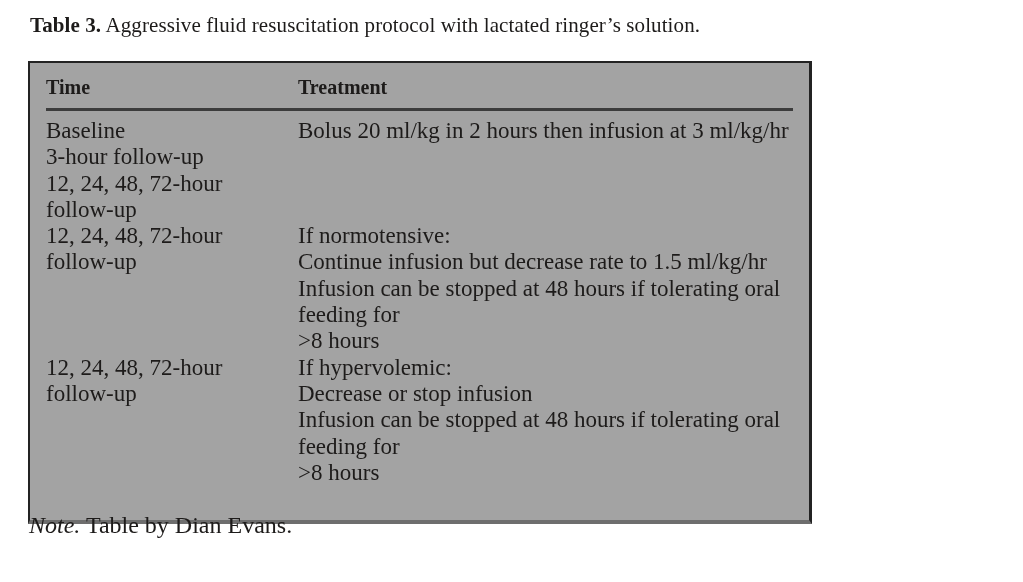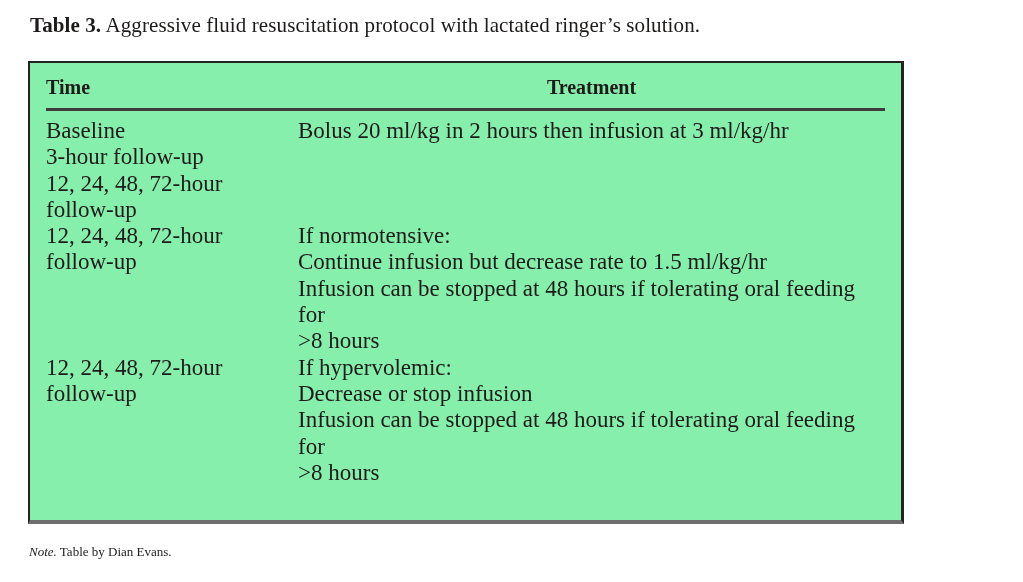--- a/index.html
+++ b/index.html
@@ -19,55 +19,55 @@
     font-size: 21px;
     line-height: 26px;
     letter-spacing: 0.1px;
     white-space: nowrap;
   }
   .title .title-label { font-weight: bold; }
 
   .table-box {
     position: absolute;
     left: 28px; top: 61px;
-    width: 876px; height: 463px;
-    background: #86efac;
+    width: 784px; height: 463px;
+    background: #a3a3a3;
     border: 2px solid #232323;
     border-right-width: 3px;
     border-bottom: 4px solid #6e6e6e;
     padding: 12px 16px 0 16px;
   }
 
   .header-row {
     display: grid;
     grid-template-columns: 252px 1fr;
     font-size: 20px;
     font-weight: bold;
     line-height: 24px;
   }
-  .header-treatment { text-align: center; }
+  .header-treatment { }
 
   .header-rule {
     height: 0;
     border-top: 3px solid #3c3c3c;
     margin: 9px 0 7px 0;
   }
 
   .table-body { font-size: 23px; line-height: 26.3px; }
   .trow {
     display: grid;
     grid-template-columns: 252px 1fr;
     align-items: start;
   }
   .cell { white-space: pre-line; }
 
   .note {
     position: absolute;
-    left: 29px; top: 540px;
-    font-size: 13px;
+    left: 29px; top: 513px;
+    font-size: 24px;
     line-height: 24px;
     white-space: nowrap;
   }
   .note .note-label { font-style: italic; }
 </style>
 </head>
 <body>
 
 <div class="page">
 

